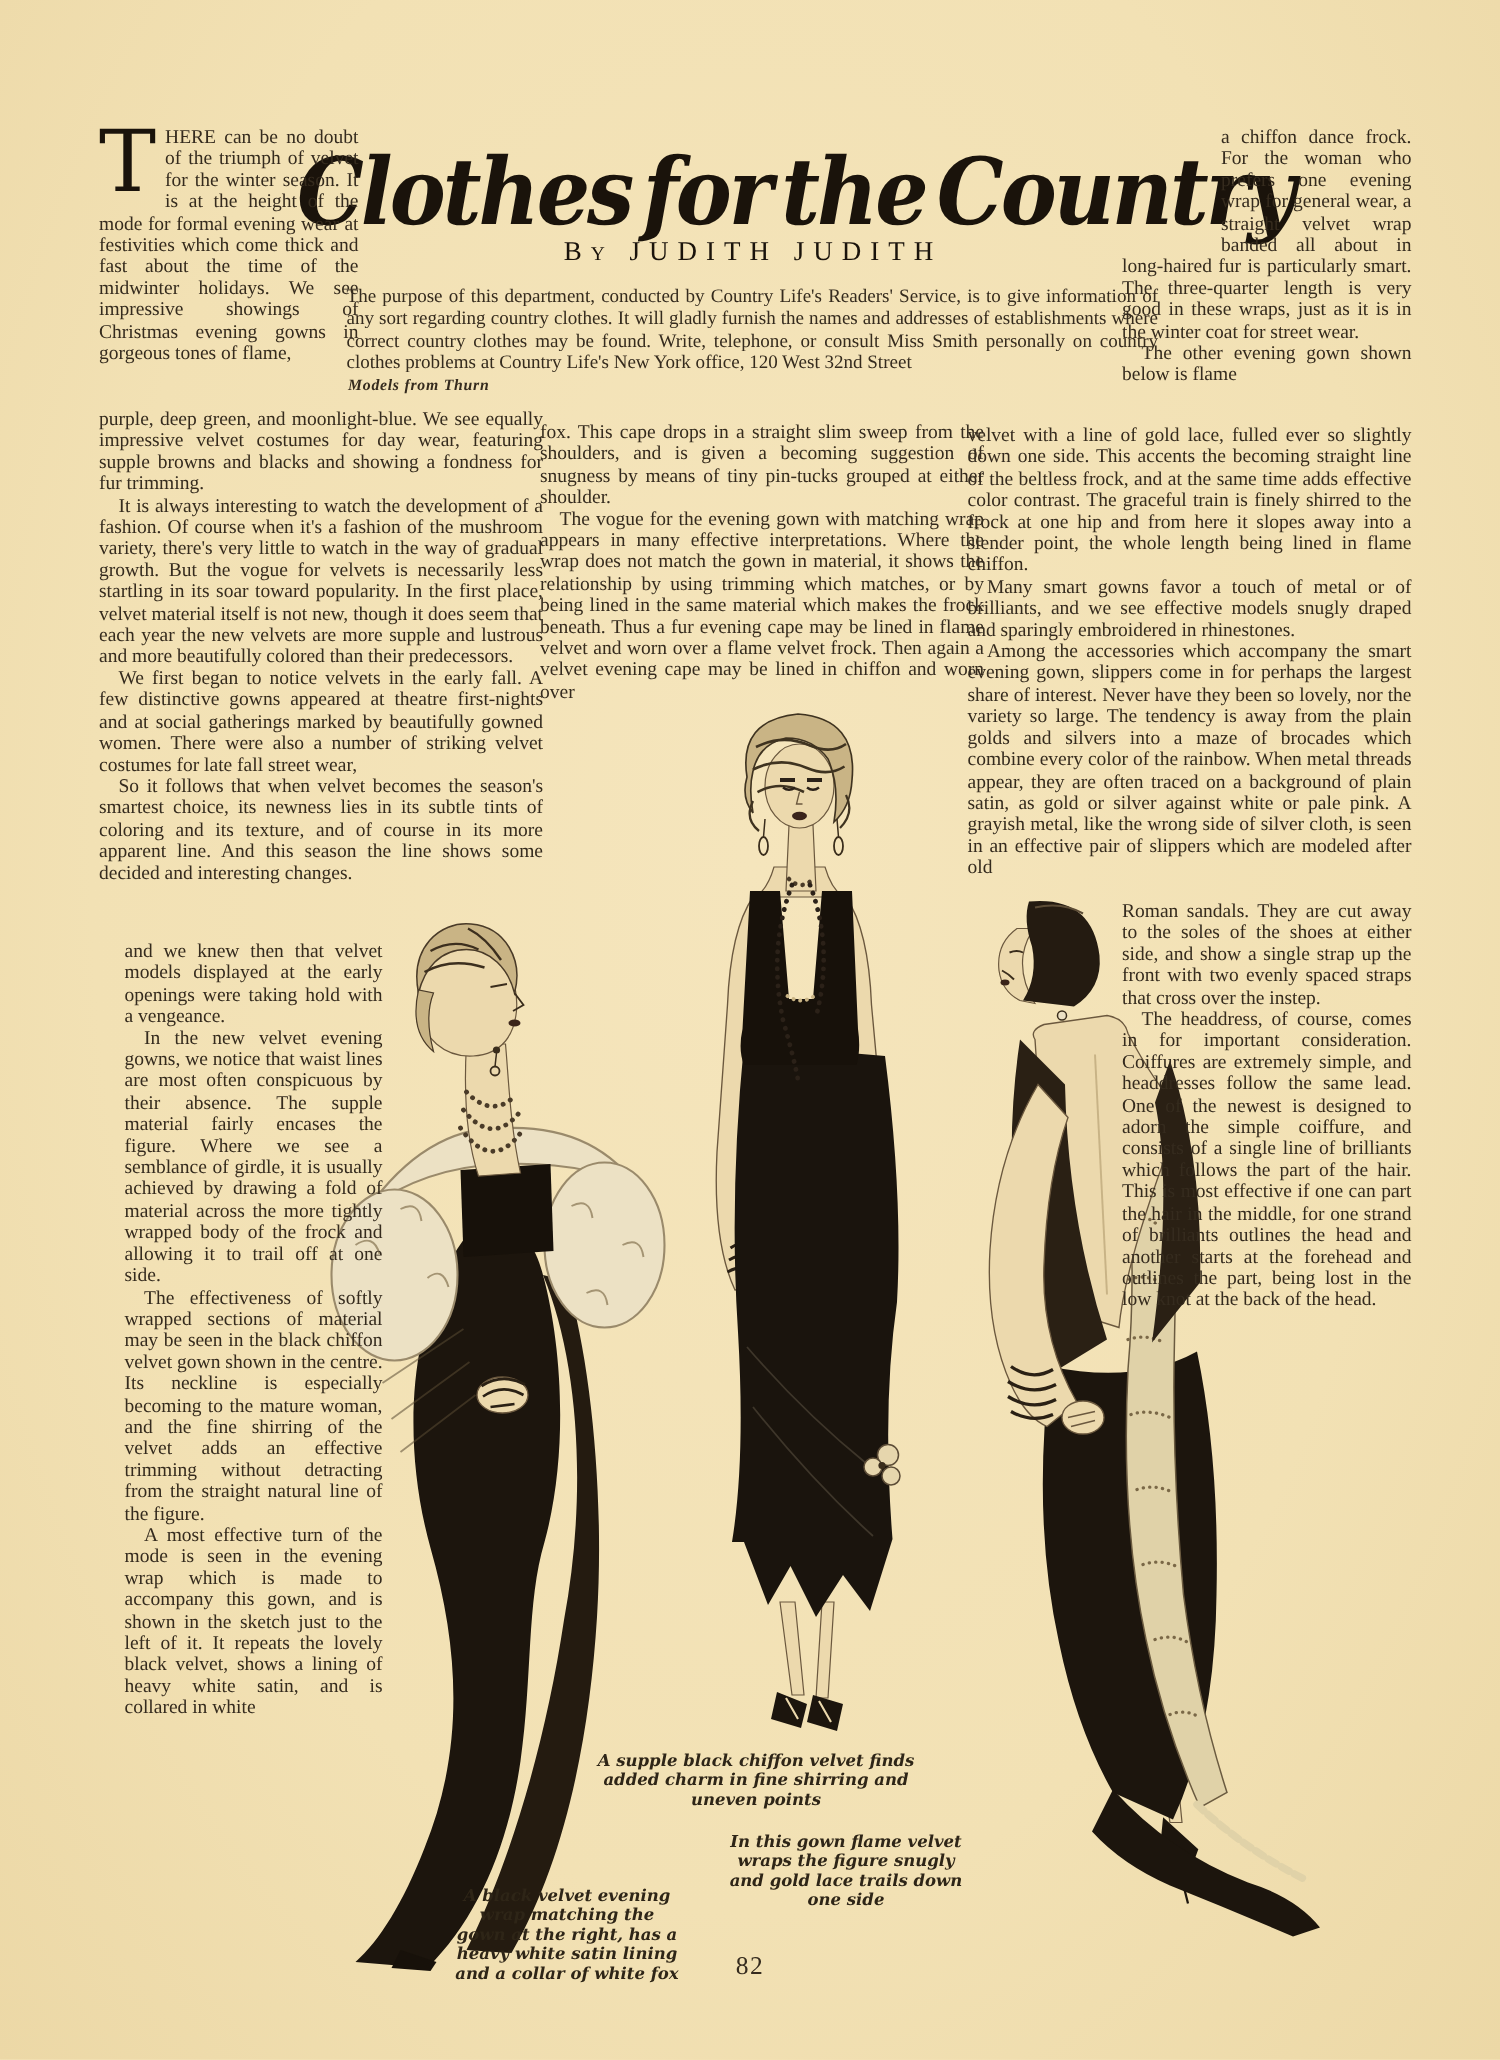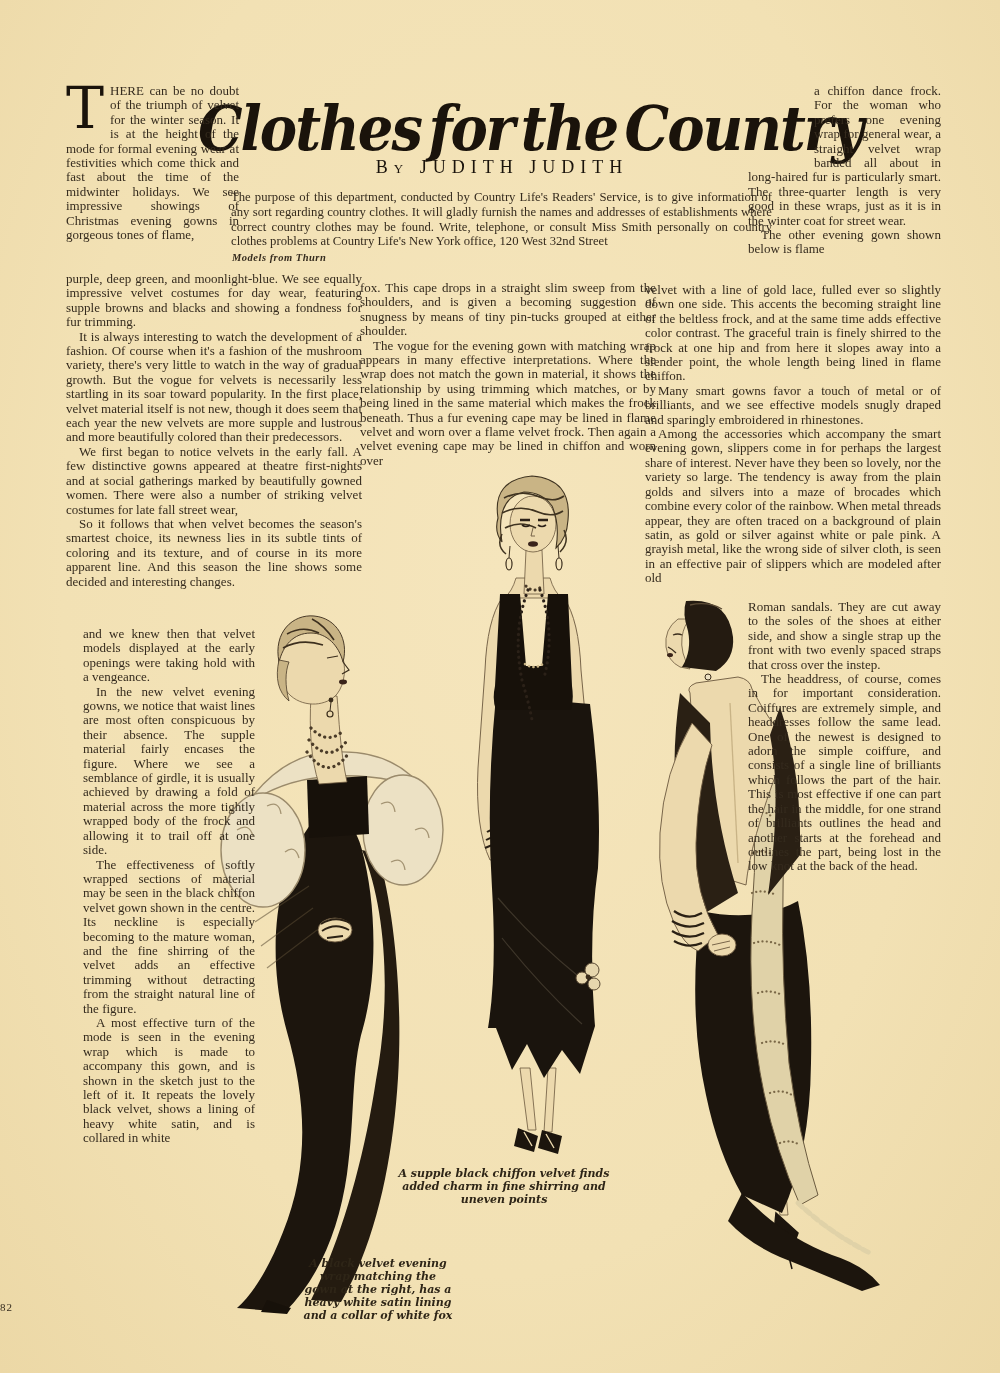--- a/index.html
+++ b/index.html
@@ -42,22 +42,22 @@
     font-size:12.7px;line-height:14.8px;text-align:justify;
   }
   .credit{
     position:absolute;left:232px;top:252px;width:540px;text-align:left;z-index:3;
     font-style:italic;font-weight:700;font-size:10.5px;letter-spacing:.5px;
   }
   .cap{
     position:absolute;z-index:4;font-family:"DejaVu Serif",serif;font-style:italic;
     font-weight:700;font-size:11px;line-height:13px;text-align:center;color:#2e2517;
   }
-  .pageno{position:absolute;left:0;top:1301px;width:100%;z-index:3;
-    font-size:11px;letter-spacing:1px;}
+  .pageno{position:absolute;left:0;top:1301px;width:100%;text-align:center;z-index:3;
+    font-size:17px;letter-spacing:1px;}
   .fig{position:absolute;z-index:1;}
   
   #intro-narrow{left:66px;top:84px;width:173px;}
   #left-wide{left:66px;top:272px;width:296px;}
   #left-narrow{left:83px;top:627px;width:172px;}
   #mid-col{left:360px;top:281px;width:296px;}
   #right-top{left:748px;top:84px;width:193px;}
   #right-wide{left:645px;top:283px;width:296px;}
   #right-bottom{left:748px;top:600px;width:193px;}
   #caption-center{left:398px;top:1167px;width:212px;}
@@ -195,17 +195,18 @@
     <path d="M82,352 L100,348 M84,358 L100,354" stroke="#6b583e" stroke-width="0.9" fill="none"></path>
     <path d="M48,26 Q34,36 36,54 Q38,68 50,74 L60,76 Q50,60 52,44 Q54,32 60,26 Z" fill="#ecd9ad" stroke="#6b583e" stroke-width="0.8"></path>
     <path d="M56,8 Q98,4 103,44 Q105,66 86,78 L52,74 Q62,58 58,38 Q52,20 56,8 Z" fill="#241b11"></path>
     <path d="M60,12 Q78,8 92,16" stroke="#5c4c36" stroke-width="1.4" fill="none"></path>
     <path d="M43,42 Q48,40 52,42 M38,54 Q42,56 46,60" stroke="#3a2d1c" stroke-width="1.3" fill="none"></path>
     <ellipse cx="40" cy="62" rx="3" ry="2" fill="#3a241a"></ellipse>
     <circle cx="78" cy="84" r="3" fill="#ece1c4" stroke="#3a2d1c" stroke-width="1"></circle>
   </svg>
 
   <div class="cap" id="caption-center">A supple black chiffon velvet finds added charm in fine shirring and uneven points</div>
+  <div class="cap" id="caption-right">In this gown flame velvet wraps the figure snugly and gold lace trails down one side</div>
   <div class="cap" id="caption-left">A black velvet evening wrap matching the gown at the right, has a heavy white satin lining and a collar of white fox</div>
 
   <div class="pageno">82</div>
 
 </div>
 
 </body></html>

